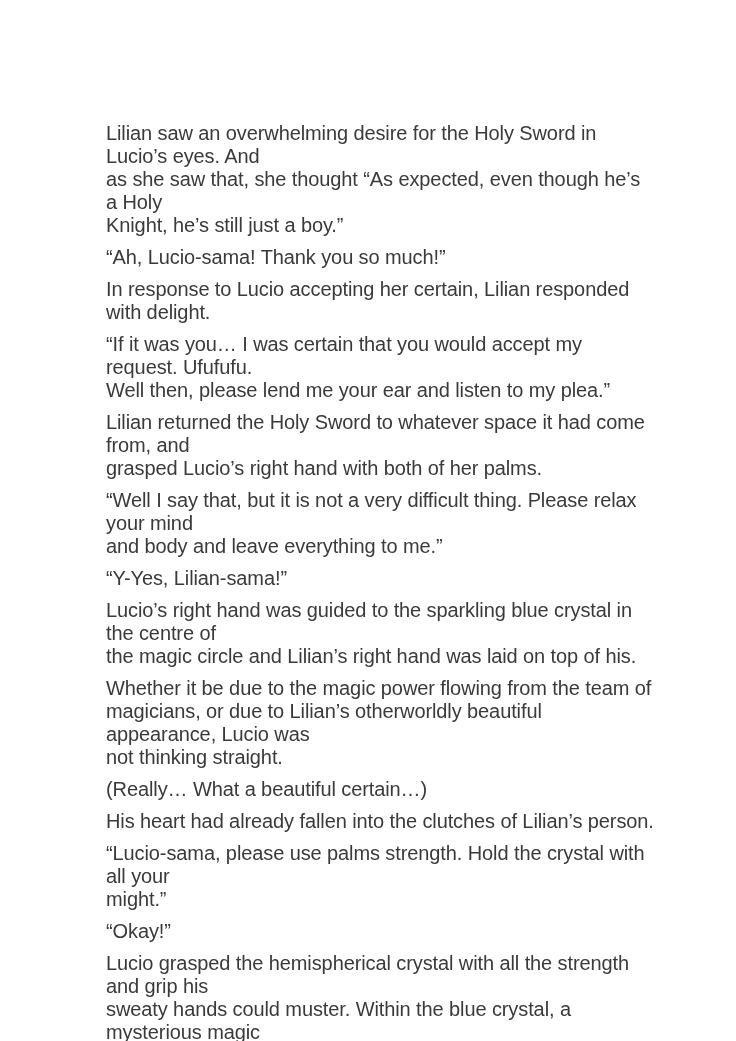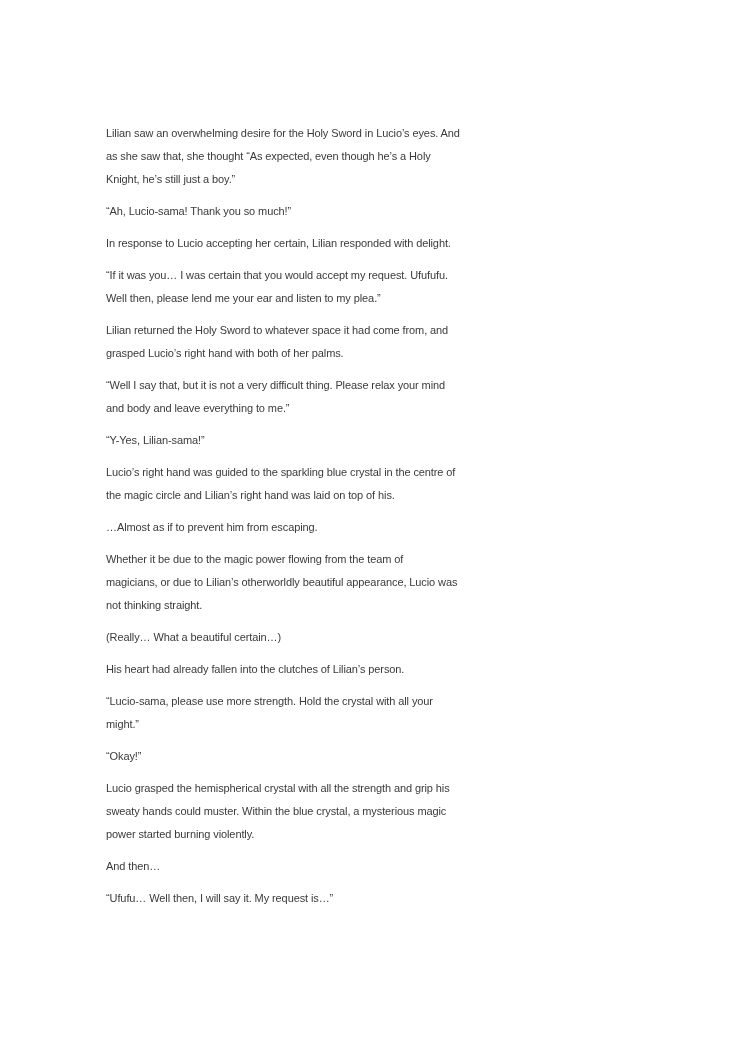--- a/index.html
+++ b/index.html
@@ -17,21 +17,21 @@
   }
   .content {
     position: absolute;
     left: 106px;
     top: 122px;
     width: 548px;
   }
   .content p {
     margin: 0 0 9px 0;
     padding: 0;
-    font-size: 11px;
+    font-size: 20px;
     line-height: 23px;
     color: #3a3a3a;
     white-space: pre-line;
     letter-spacing: -0.1px;
   }
 </style>
 </head>
 <body>
 
 <div class="page">
@@ -44,27 +44,26 @@
       <p>In response to Lucio accepting her certain, Lilian responded with delight.</p>
       <p>“If it was you… I was certain that you would accept my request. Ufufufu.
 Well then, please lend me your ear and listen to my plea.”</p>
       <p>Lilian returned the Holy Sword to whatever space it had come from, and
 grasped Lucio’s right hand with both of her palms.</p>
       <p>“Well I say that, but it is not a very difficult thing. Please relax your mind
 and body and leave everything to me.”</p>
       <p>“Y-Yes, Lilian-sama!”</p>
       <p>Lucio’s right hand was guided to the sparkling blue crystal in the centre of
 the magic circle and Lilian’s right hand was laid on top of his.</p>
-      <p>…Almost as if to prevent him from escaping.</p>
       <p>Whether it be due to the magic power flowing from the team of
 magicians, or due to Lilian’s otherworldly beautiful appearance, Lucio was
 not thinking straight.</p>
       <p>(Really… What a beautiful certain…)</p>
       <p>His heart had already fallen into the clutches of Lilian’s person.</p>
-      <p>“Lucio-sama, please use more strength. Hold the crystal with all your
+      <p>“Lucio-sama, please use palms strength. Hold the crystal with all your
 might.”</p>
       <p>“Okay!”</p>
       <p>Lucio grasped the hemispherical crystal with all the strength and grip his
 sweaty hands could muster. Within the blue crystal, a mysterious magic
 power started burning violently.</p>
       <p>And then…</p>
       <p>“Ufufu… Well then, I will say it. My request is…”</p>
     </div>
 </div>
 

